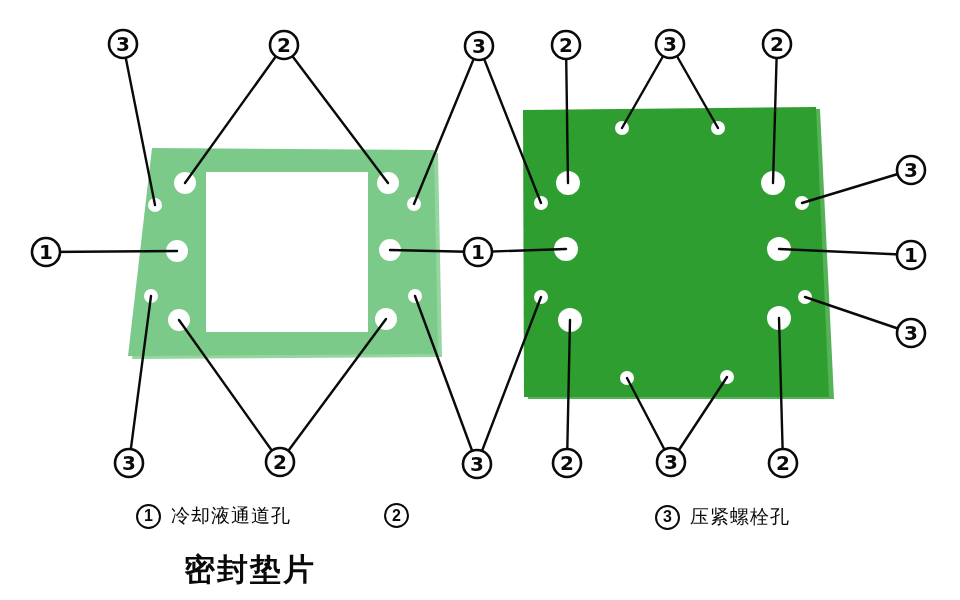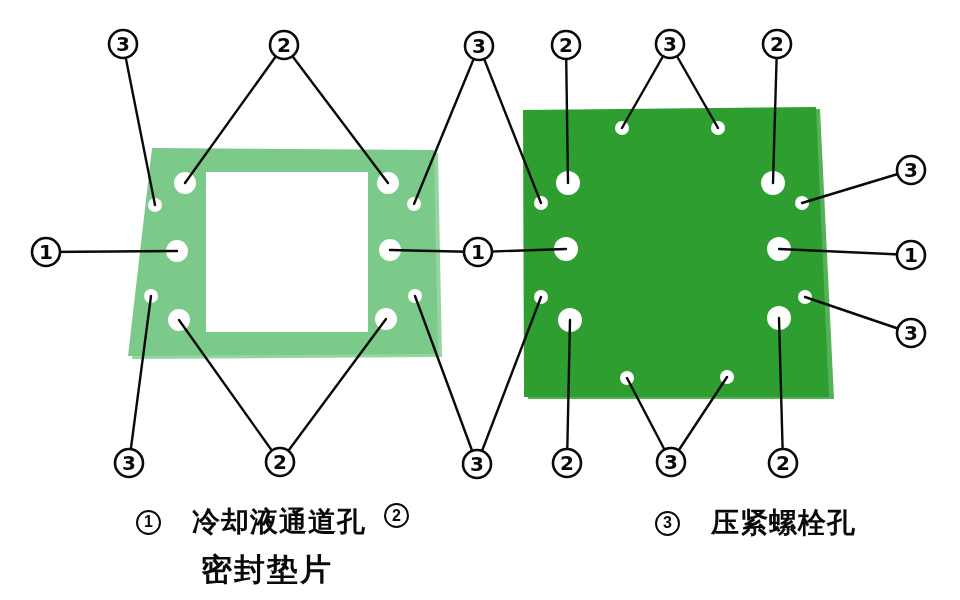--- a/index.html
+++ b/index.html
@@ -11,21 +11,21 @@
   .hole{fill:#ffffff;}
   .leader{stroke:#0a0a0a;stroke-width:2.4;stroke-linecap:round;}
   .bubble{fill:#ffffff;stroke:#0a0a0a;stroke-width:2.6;}
   .bubble-num{font-family:"DejaVu Sans","Liberation Sans",sans-serif;
               font-size:20px;font-weight:bold;fill:#0a0a0a;text-anchor:middle;}
 
   .legend-item{position:absolute;display:flex;align-items:center;gap:10px;color:#0a0a0a;}
   .badge{box-sizing:border-box;width:25px;height:25px;border:2px solid #0a0a0a;border-radius:50%;
          display:flex;align-items:center;justify-content:center;
          font-size:16px;font-weight:bold;flex:0 0 auto;}
-  .legend-label{font-size:28px;font-weight:bold;letter-spacing:1px;white-space:nowrap;margin-left:21px;}
+  .legend-label{font-size:19px;font-weight:normal;letter-spacing:1px;white-space:nowrap;}
   .title{position:absolute;transform:translateX(-50%);font-size:31px;font-weight:bold;
          color:#0a0a0a;letter-spacing:2px;white-space:nowrap;}
 </style>
 </head>
 <body>
 
 <div class="stage">
   <svg width="960" height="600" viewBox="0 0 960 600">
 
     <g>
@@ -167,14 +167,14 @@
     <span class="legend-label">冷却液通道孔</span>
   </div>
   <div class="legend-item" style="left:384px;top:503px">
     <span class="badge">2</span>
   </div>
   <div class="legend-item" style="left:655px;top:504px">
     <span class="badge">3</span>
     <span class="legend-label">压紧螺栓孔</span>
   </div>
 
-  <div class="title" style="left:267px;top:549px">密封垫片</div>
+  <div class="title" style="left:250px;top:549px">密封垫片</div>
 </div>
 
 </body></html>

